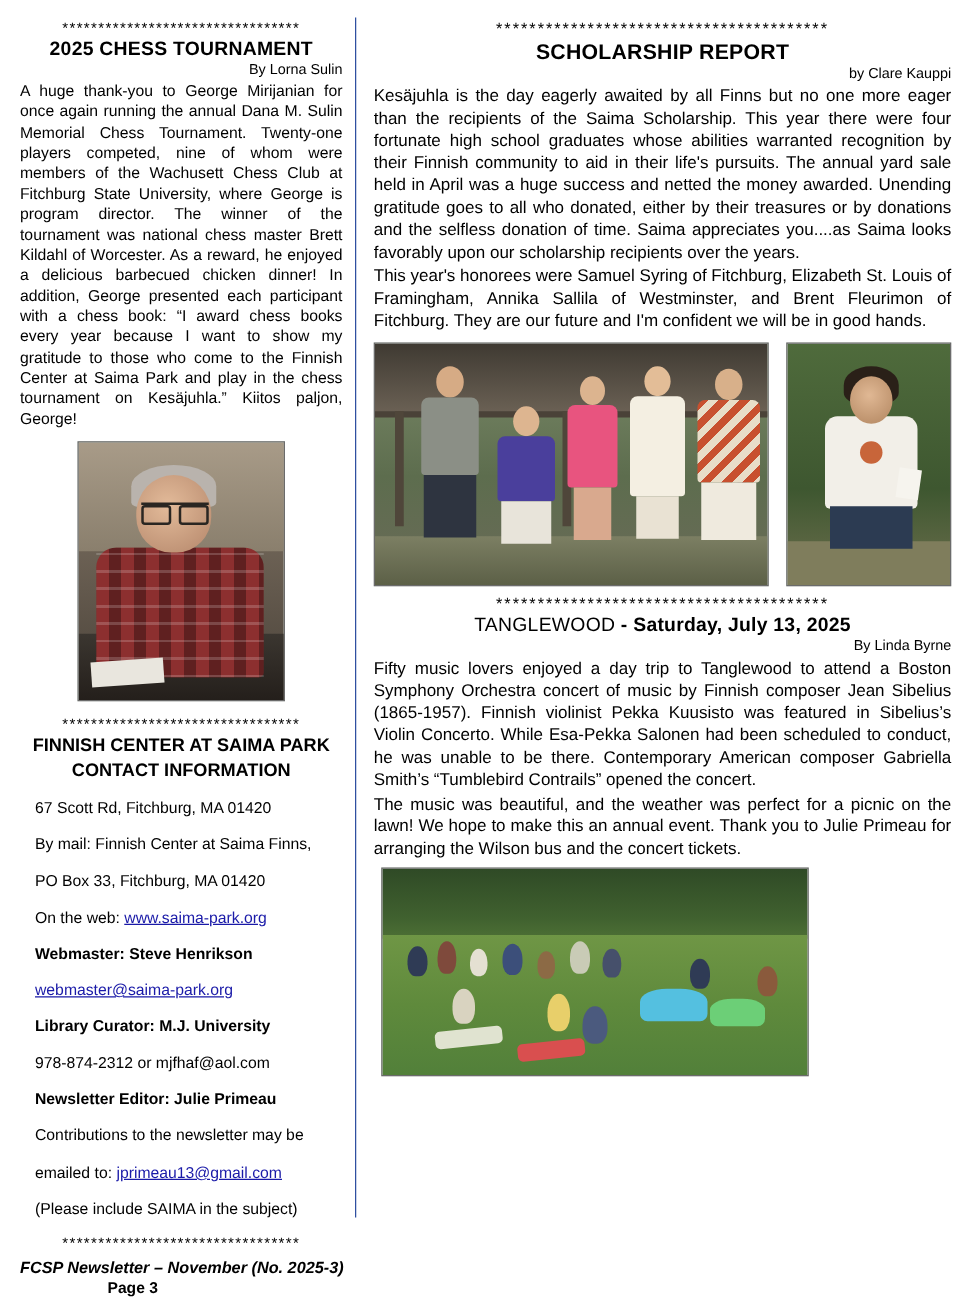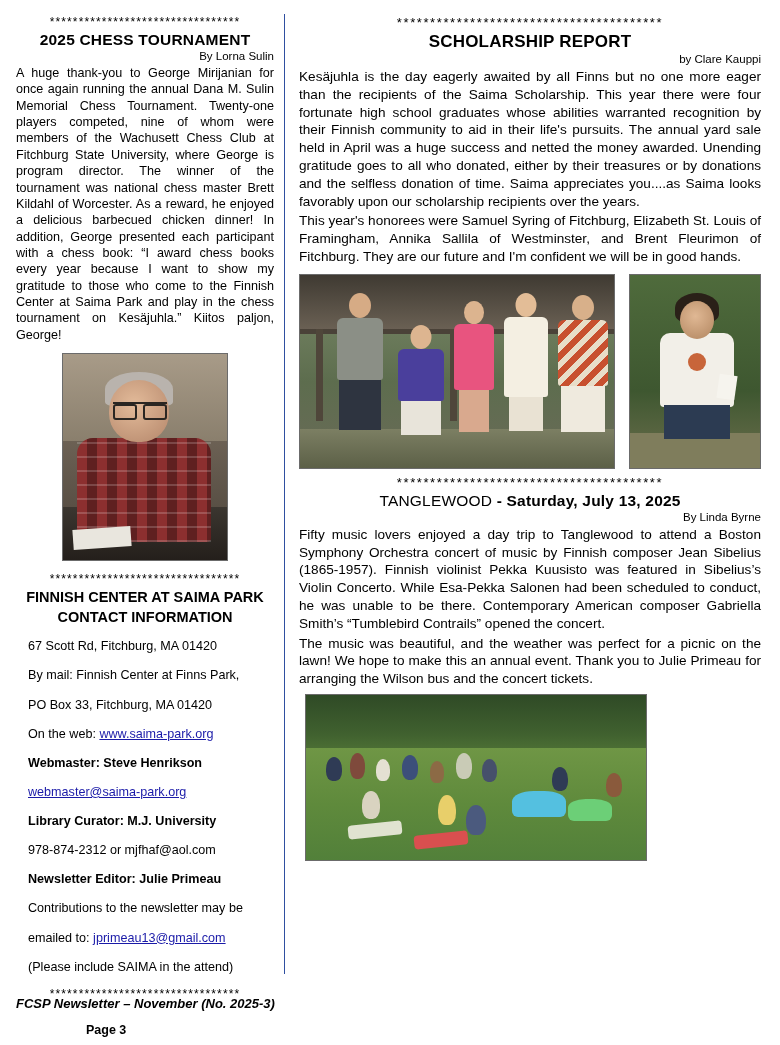--- a/index.html
+++ b/index.html
@@ -198,21 +198,21 @@
     font-size: 12.6px;
     line-height: 1.36;
     margin: 12px;
     text-align: left;
   }
   .contact-line.b { font-weight: bold; }
   .lnk { color:#1a1aa8; text-decoration: underline; }
   .footer {
     position: absolute;
     left: 16px;
-    bottom: 34px;
+    bottom: 24px;
     font-size: 13px;
     font-style: italic;
     font-weight: bold;
   }
   .pagenum {
     position: absolute;
     left: 86px;
     bottom: 8px;
     font-size: 12.5px;
     font-weight: bold;
@@ -246,31 +246,31 @@
         <div class="ph1-glasses"></div>
         <div class="ph1-paper"></div>
       </div>
 
       <div class="stars" style="margin-top:12px">*********************************</div>
 
       <div class="contact-title">FINNISH CENTER AT SAIMA PARK</div>
       <div class="contact-title" style="margin-bottom:3px">CONTACT INFORMATION</div>
 
       <p class="contact-line">67 Scott Rd, Fitchburg, MA  01420</p>
-      <p class="contact-line">By mail:  Finnish Center at Finns Park,</p>
+      <p class="contact-line">By mail:  Finnish Center at Saima Finns,</p>
       <p class="contact-line">PO Box 33, Fitchburg, MA  01420</p>
       <p class="contact-line"><span>On the web: </span><span class="lnk">www.saima-park.org</span></p>
       <p class="contact-line b">Webmaster:  Steve Henrikson</p>
       <p class="contact-line"><span class="lnk">webmaster@saima-park.org</span></p>
       <p class="contact-line b">Library Curator:  M.J. University</p>
       <p class="contact-line">978-874-2312 or mjfhaf@aol.com</p>
       <p class="contact-line b">Newsletter Editor: Julie Primeau</p>
       <p class="contact-line">Contributions to the newsletter may be</p>
       <p class="contact-line"><span>emailed to:  </span><span class="lnk">jprimeau13@gmail.com</span></p>
-      <p class="contact-line">(Please include SAIMA in the attend)</p>
+      <p class="contact-line">(Please include SAIMA in the subject)</p>
 
       <div class="stars" style="margin-top:9px">*********************************</div>
     </div>
 
     <div class="col-divider"></div>
 
     <div class="col-right">
 
       <div class="stars stars-lg">****************************************</div>
       <h2 class="headline headline-lg">SCHOLARSHIP REPORT</h2>

